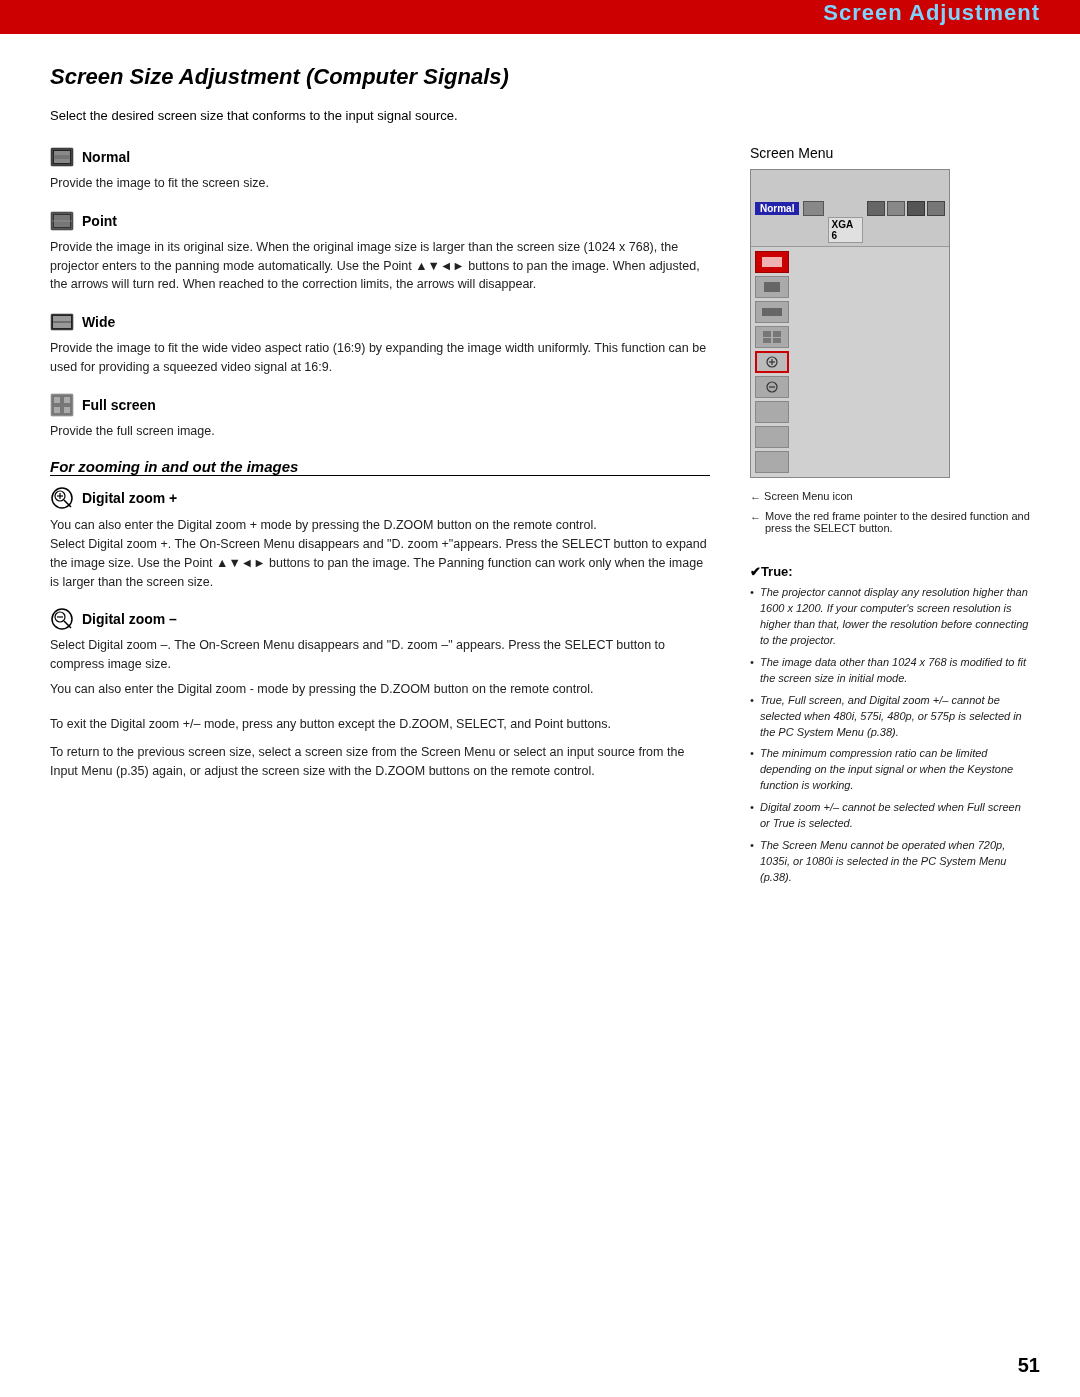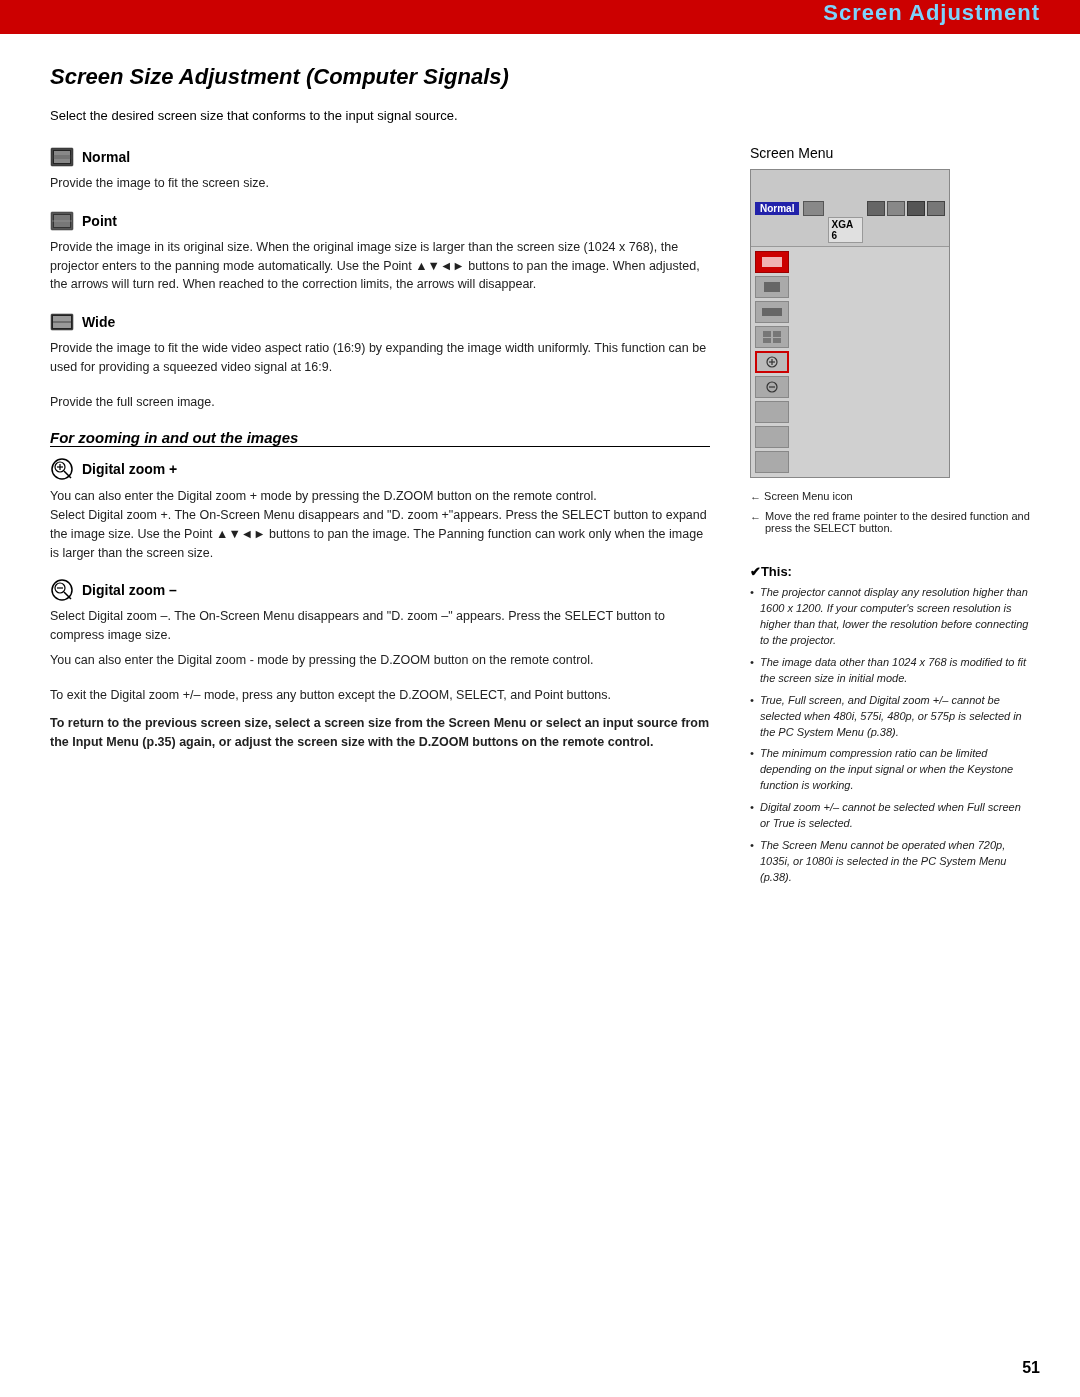--- a/index.html
+++ b/index.html
@@ -125,21 +125,21 @@
     .notes-list p::before {
       content: "•";
       position: absolute;
       left: 0;
     }
 
     .page-number {
       position: absolute;
       bottom: 20px;
       right: 40px;
-      font-size: 16px;
+      font-size: 20px;
       font-weight: bold;
       color: #000;
     }
 
     
     .icon-svg {
       width: 24px;
       height: 24px;
       display: inline-block;
       flex-shrink: 0;
@@ -193,20 +193,31 @@
             <rect x="2" y="5" width="20" height="14" fill="#222"></rect>
             <rect x="3" y="6" width="18" height="12" fill="#999"></rect>
             <rect x="3" y="11" width="18" height="2" fill="#444" opacity="0.5"></rect>
           </svg>
           <span class="section-label">Wide</span>
         </div>
         <p class="section-body">Provide the image to fit the wide video aspect ratio (16:9) by expanding the image width uniformly. This function can be used for providing a squeezed video signal at 16:9.</p>
       </div>
 
       <div class="section-item">
+        <div class="section-header">
+          <svg class="icon-svg" viewBox="0 0 24 24">
+            <rect x="1" y="1" width="22" height="22" rx="1" fill="#999" stroke="#666" stroke-width="0.5"></rect>
+            <rect x="2" y="2" width="20" height="20" fill="#777"></rect>
+            <rect x="4" y="4" width="6" height="6" fill="#aaa"></rect>
+            <rect x="14" y="4" width="6" height="6" fill="#aaa"></rect>
+            <rect x="4" y="14" width="6" height="6" fill="#aaa"></rect>
+            <rect x="14" y="14" width="6" height="6" fill="#aaa"></rect>
+          </svg>
+          <span class="section-label">Full screen</span>
+        </div>
         <p class="section-body">Provide the full screen image.</p>
       </div>
 
       <div class="subsection-title">For zooming in and out the images</div>
 
       <div class="section-item">
         <div class="section-header">
           <svg class="icon-svg" viewBox="0 0 24 24">
             <circle cx="12" cy="12" r="10" fill="none" stroke="#000" stroke-width="1.5"></circle>
             <circle cx="10" cy="10" r="5" fill="none" stroke="#000" stroke-width="1.2"></circle>
@@ -228,21 +239,21 @@
             <line x1="7" y1="10" x2="13" y2="10" stroke="#000" stroke-width="1.2"></line>
             <line x1="14" y1="14" x2="21" y2="21" stroke="#000" stroke-width="1.5"></line>
           </svg>
           <span class="section-label">Digital zoom –</span>
         </div>
         <p class="section-body">Select Digital zoom –. The On-Screen Menu disappears and "D. zoom –" appears. Press the SELECT button to compress image size.</p>
         <p class="section-body" style="margin-top:6px;">You can also enter the Digital zoom - mode by pressing the D.ZOOM button on the remote control.</p>
       </div>
 
       <p class="section-body" style="margin-top:10px;">To exit the Digital zoom +/– mode, press any button except the D.ZOOM, SELECT, and Point buttons.</p>
-      <p class="section-body" style="margin-top:10px;font-weight:bold;">To return to the previous screen size, select a screen size from the Screen Menu or select an input source from the Input Menu (p.35) again, or adjust the screen size with the D.ZOOM buttons on the remote control.</p>
+      <p class="section-body" style="margin-top:10px;">To return to the previous screen size, select a screen size from the Screen Menu or select an input source from the Input Menu (p.35) again, or adjust the screen size with the D.ZOOM buttons on the remote control.</p>
     </div>
 
     <div class="right-col">
       <div class="screen-menu-container">
         <div class="screen-menu-title">Screen Menu</div>
 
         
         <div style="border: 1px solid #888; background: #d0d0d0; width: 200px; display: inline-block;">
           
           <div style="background: #c8c8c8; border-bottom: 1px solid #999; padding: 3px 4px; display: flex; align-items: center; gap: 4px;">
@@ -310,21 +321,21 @@
             </span>
           </div>
           <div style="display: flex; align-items: flex-start; gap: 4px; margin-top: 8px;">
             <span>←</span>
             <span style="font-size:11px;">Move the red frame pointer to the desired function and press the SELECT button.</span>
           </div>
         </div>
 
         
         <div class="notes-section">
-          <div class="notes-title">✔This:</div>
+          <div class="notes-title">✔True:</div>
           <div class="notes-list">
             <p>The projector cannot display any resolution higher than 1600 x 1200. If your computer's screen resolution is higher than that, lower the resolution before connecting to the projector.</p>
             <p>The image data other than 1024 x 768 is modified to fit the screen size in initial mode.</p>
             <p>True, Full screen, and Digital zoom +/– cannot be selected when 480i, 575i, 480p, or 575p is selected in the PC System Menu (p.38).</p>
             <p>The minimum compression ratio can be limited depending on the input signal or when the Keystone function is working.</p>
             <p>Digital zoom +/– cannot be selected when Full screen or True is selected.</p>
             <p>The Screen Menu cannot be operated when 720p, 1035i, or 1080i is selected in the PC System Menu (p.38).</p>
           </div>
         </div>
       </div>

